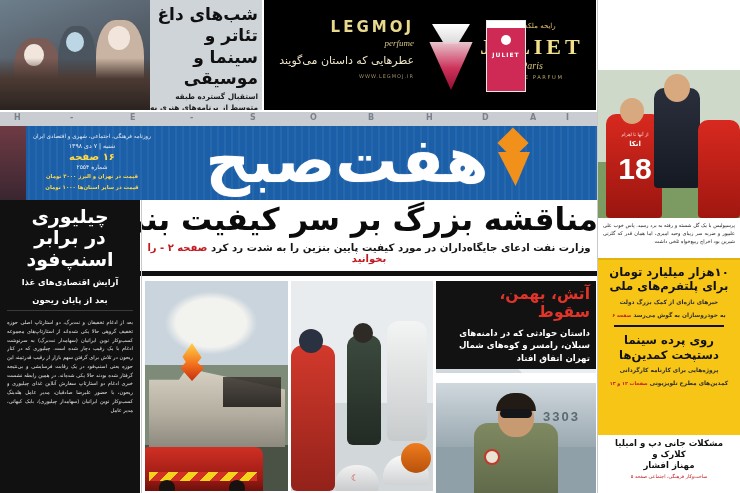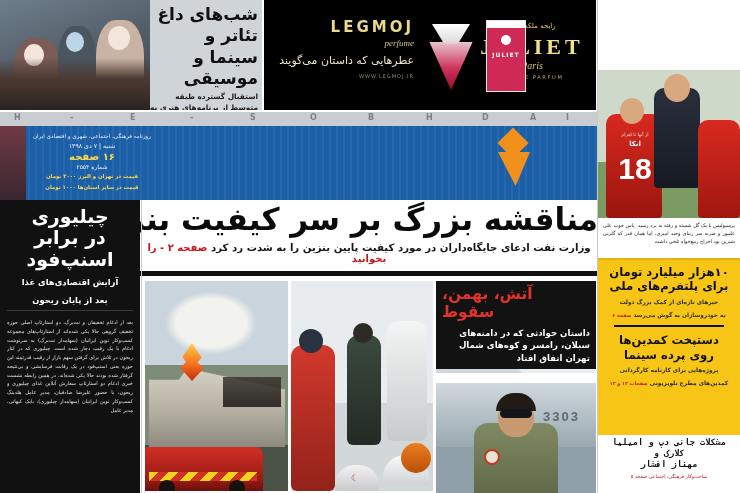--- a/index.html
+++ b/index.html
@@ -231,21 +231,21 @@
   }
   .mtn-peak{ position:absolute; left:-10px; bottom:0; width:96px; height:60px;
     background:linear-gradient(180deg,#f6f8fa,#cfd7dd); clip-path:polygon(0 100%,44% 0,100% 100%); }
   .mtn-climber{ position:absolute; left:10px; top:18px; width:26px; height:58px;
     background:linear-gradient(180deg,#2b2f36 0 30%, #e8e9ea 30% 68%, #d8552c 68% 100%);
     border-radius:10px 10px 3px 3px; }
   .head-black {
     position:absolute; left:0; top:0; width:160px; height:88px; background:#121212;
     padding:5px 6px; direction:rtl;
   }
-  .hb-title { font-size:15.5px; font-weight:bold; color:#e0342a; text-align:left; line-height:1.15; }
+  .hb-title { font-size:15.5px; font-weight:bold; color:#e0342a; text-align:right; line-height:1.15; }
   .hb-sub { font-size:8.6px; font-weight:bold; color:#fff; text-align:right; line-height:1.45; margin-top:5px; }
   .photo-pilot{
     position:absolute; left:0; top:102px; width:160px; height:118px; overflow:hidden;
     background:linear-gradient(180deg,#b9c5cc 0 42%, #8fa0a8 42% 100%);
   }
   .pl-jet{ position:absolute; left:0; top:0; width:160px; height:64px;
      background:linear-gradient(180deg,#cfd8dd,#9aa8b0); }
   .pl-num{ position:absolute; right:16px; top:26px; font-size:13px; font-weight:bold;
      color:#5c6a72; letter-spacing:2px; font-family:"Liberation Sans",sans-serif; }
   .pl-body{ position:absolute; left:38px; top:40px; width:84px; height:78px;
@@ -288,21 +288,21 @@
     background:#f7c516; padding:5px 6px; direction:rtl; border-top:2px solid #e3b20d;
   }
   .yb-h { font-size:11.6px; font-weight:bold; color:#111; text-align:center; line-height:1.25; }
   .yb-sub { font-size:5.8px; font-weight:bold; color:#2c2c2c; text-align:center; line-height:1.5; margin-top:4px; }
   .yb-pg { color:#c2181f; font-size:4.8px; }
   .yb-sep { height:2px; background:#111; margin:6px 10px; }
   .rc-colbox {
     position:absolute; left:0; top:363px; width:142px; height:60px;
     background:#fff; border-top:2px solid #f7c516; padding:3px 5px; direction:rtl;
   }
-  .cb-h { font-size:8.6px; font-weight:bold; color:#111; text-align:center; line-height:1.3;font-family:Liberation Mono, monospace; }
+  .cb-h { font-size:8.6px; font-weight:bold; color:#111; text-align:center; line-height:1.3; }
   .cb-sub { font-size:4.8px; color:#c2181f; text-align:center; margin-top:2px; }
 
   .vline { position:absolute; background:#c8c8c8; width:1px; }
 </style>
 </head>
 <body>
 
 <div class="page">
 
   <div class="top-strip">
@@ -359,20 +359,21 @@
     <span style="left:310px;">O</span>
     <span style="left:368px;">B</span>
     <span style="left:426px;">H</span>
     <span style="left:482px;">D</span>
     <span style="left:530px;">A</span>
     <span style="left:566px;">I</span>
   </div>
 
   <div class="masthead">
     <div class="mh-left-photo"></div>
+    <div class="mh-logo">هفت‌صبح</div>
     <div class="mh-seven">
       <div class="d"></div>
       <div class="v"></div>
     </div>
     <div class="mh-info">
       <div class="mh-desc">روزنامه فرهنگی، اجتماعی، شهری و اقتصادی ایران</div>
       <div class="mh-date">شنبه | ۷ دی ۱۳۹۸</div>
       <div class="mh-pages">۱۶ صفحه</div>
       <div class="mh-issue">شماره ۲۵۵۴</div>
       <div class="mh-price">قیمت در تهران و البرز ۲۰۰۰ تومان</div>
@@ -463,22 +464,22 @@
 
     <div class="rc-yellow">
       <div class="yb-h">۱۰هزار میلیارد تومان</div>
       <div class="yb-h">برای پلتفرم‌های ملی</div>
       <div class="yb-sub">خبرهای تازه‌ای از کمک بزرگ دولت</div>
       <div class="yb-sub">
         <span>به خودروسازان به گوش می‌رسد</span>
         <span class="yb-pg">صفحه ۶</span>
       </div>
       <div class="yb-sep"></div>
+      <div class="yb-h">روی پرده سینما</div>
       <div class="yb-h">دستپخت کمدین‌ها</div>
-      <div class="yb-h">روی پرده سینما</div>
       <div class="yb-sub">پروژه‌هایی برای کارنامه کارگردانی</div>
       <div class="yb-sub">
         <span>کمدین‌های مطرح تلویزیونی</span>
         <span class="yb-pg">صفحات ۱۲ و ۱۳</span>
       </div>
     </div>
 
     <div class="rc-colbox">
       <div class="cb-h">مشکلات جانی دپ و امیلیا کلارک و</div>
       <div class="cb-h">مهناز افشار</div>

